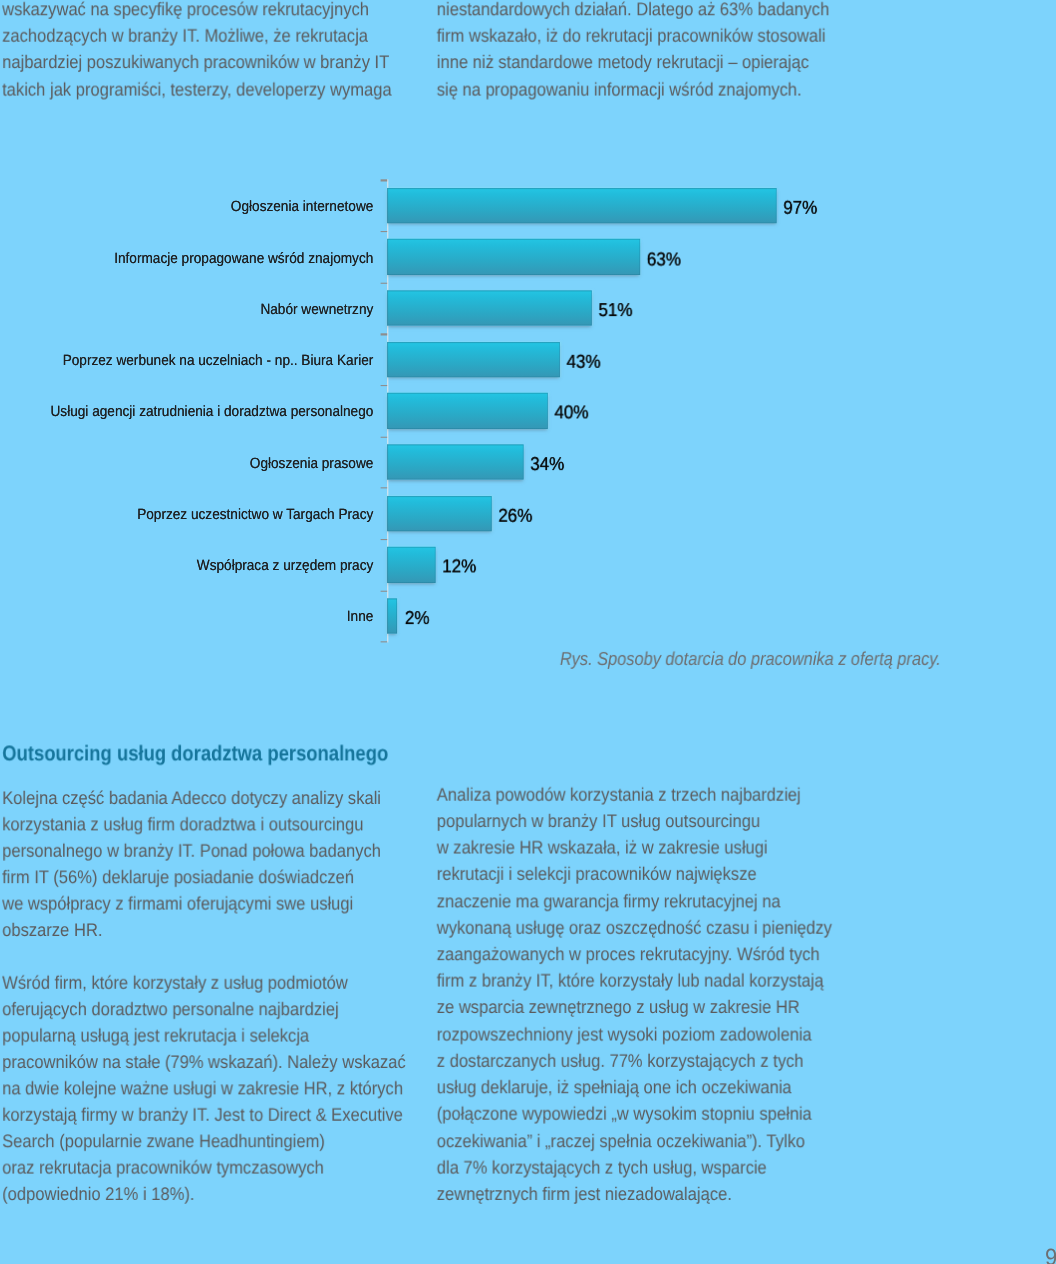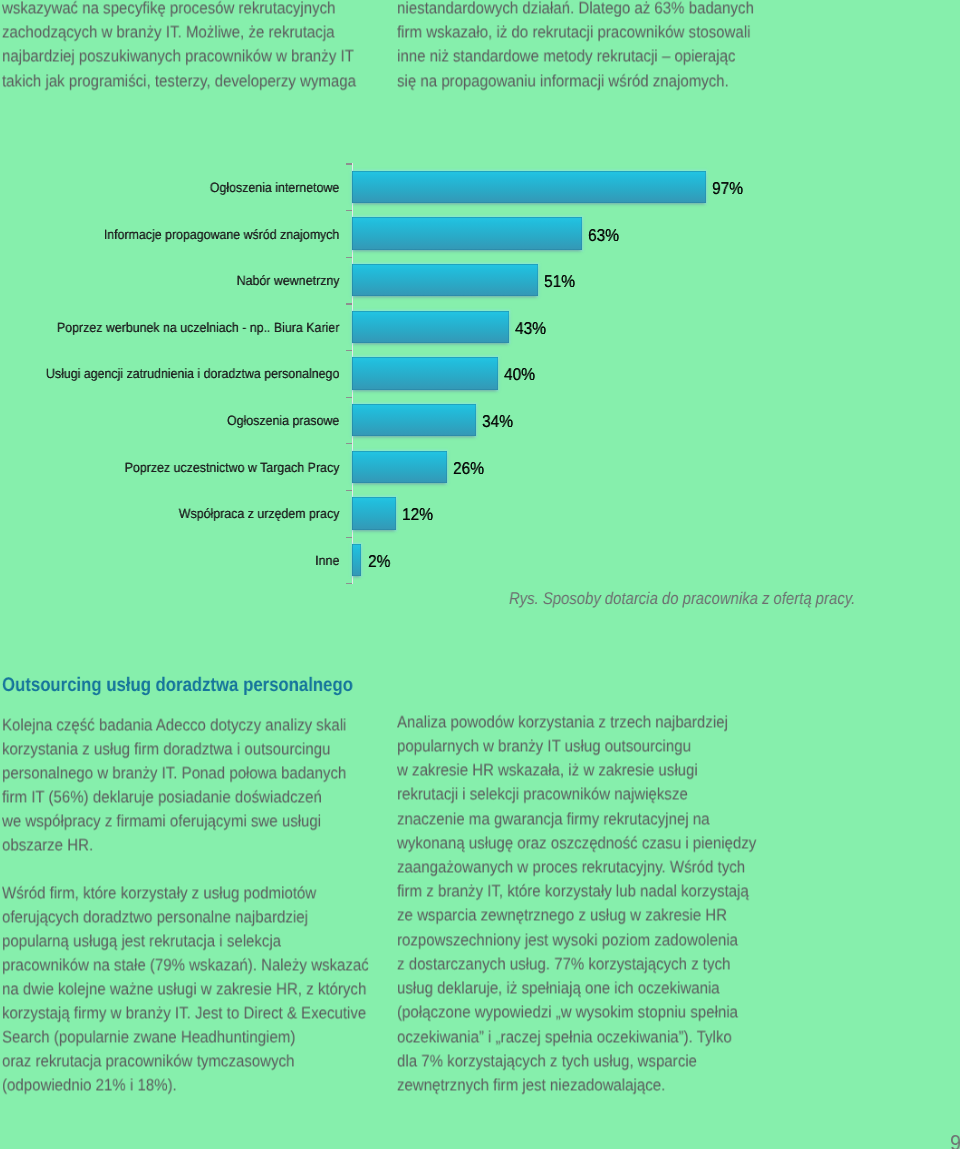--- a/index.html
+++ b/index.html
@@ -1,20 +1,20 @@
 <!DOCTYPE html>
 <html><head>
 <meta charset="utf-8">
 <title>Outsourcing usług doradztwa personalnego</title>
 <style>
   html,body{margin:0;padding:0;background:#fff;}
   body{width:960px;height:1149px;
        font-family:"Liberation Sans",sans-serif;
        -webkit-font-smoothing:antialiased;text-rendering:geometricPrecision;}
-  .page{position:relative;width:960px;height:1149px;overflow:hidden;background:#86efac;}
+  .page{position:relative;width:960px;height:1149px;overflow:hidden;background:#7dd3fc;}
 
   
   .tline,.heading,.caption,.pageno,.catlabel,.val{will-change:transform;}
 
   
   .tline{position:absolute;white-space:nowrap;
          font-size:16.6px;line-height:16.6px;color:#5b5b5d;
          transform-origin:0 100%;transform:translateY(-100%) scaleX(0.906);}
 
   .heading{position:absolute;white-space:nowrap;

